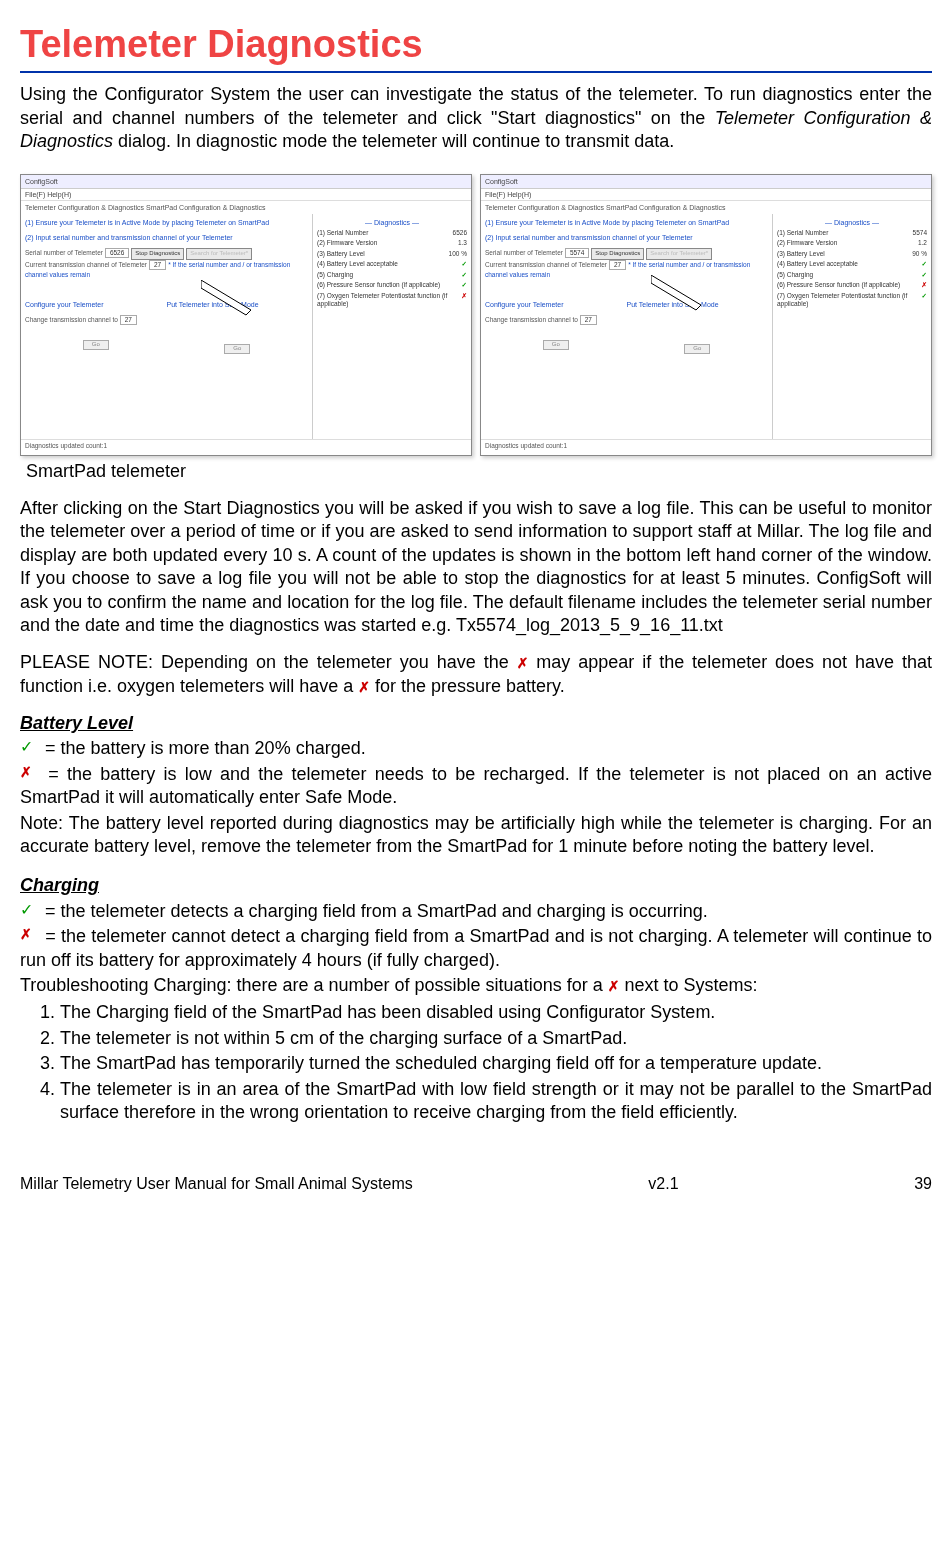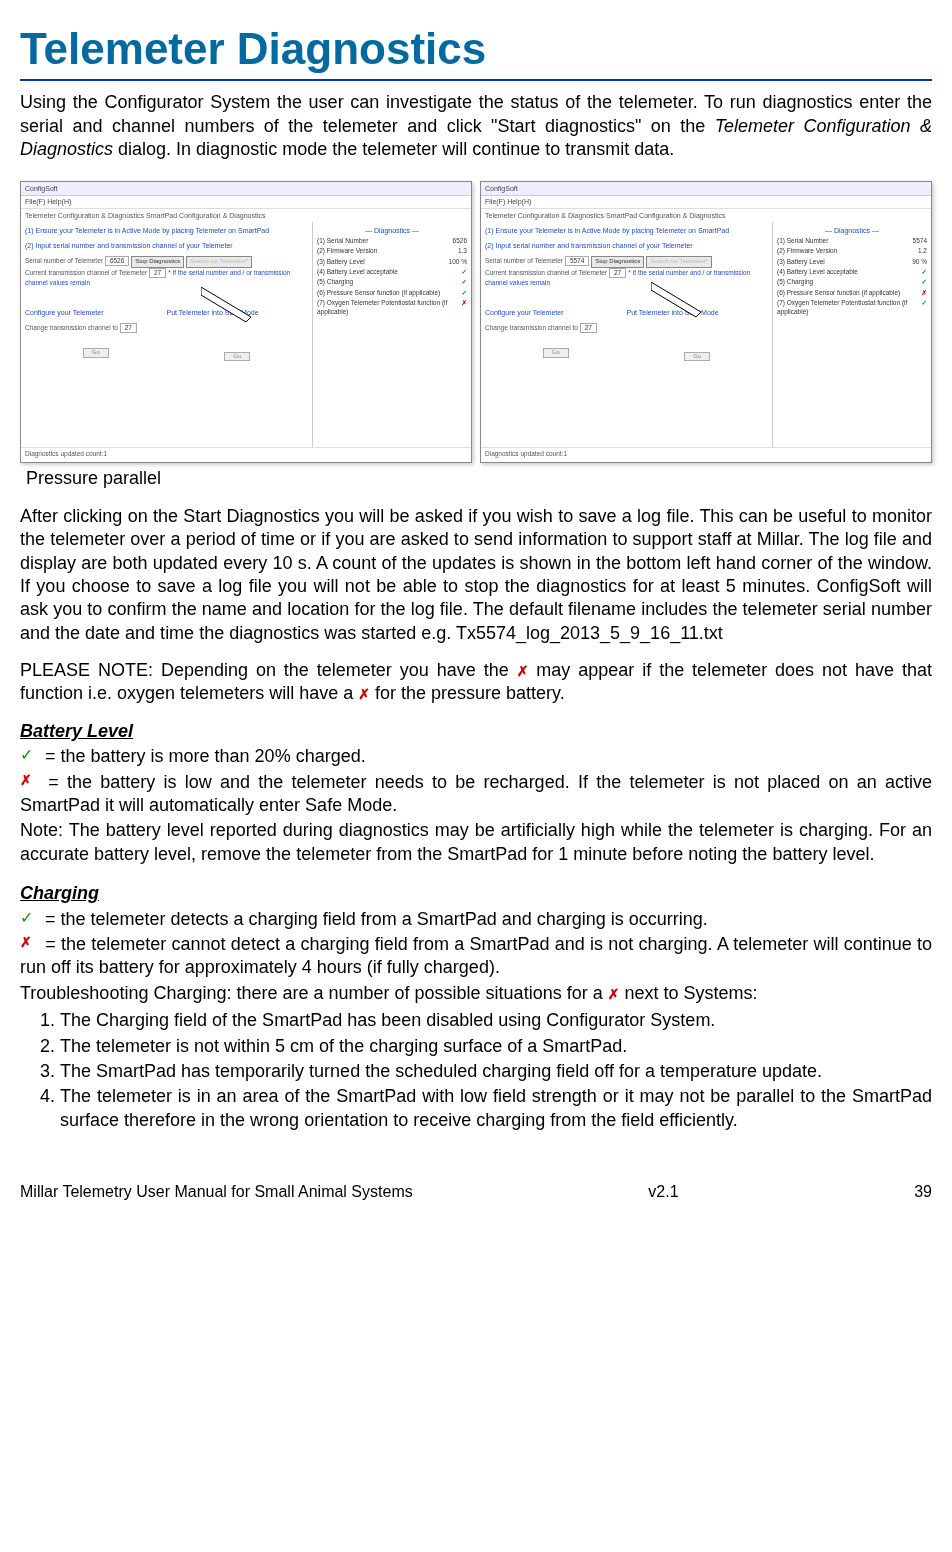--- a/index.html
+++ b/index.html
@@ -5,22 +5,22 @@
   body {
     font-family: Arial, Helvetica, sans-serif;
     font-size: 18px;
     color: #000;
     margin: 0;
     padding: 20px 20px 20px 20px;
     width: 912px;
     line-height: 1.3;
   }
   .title {
-    color: #0369a1;
-    font-size: 44px;
+    color: #ef4444;
+    font-size: 38px;
     font-weight: bold;
     margin-bottom: 2px;
   }
   .title-rule {
     border: 0;
     border-top: 2px solid #0033aa;
     margin: 0 0 10px 0;
   }
   .intro { text-align: justify; margin-bottom:20px; }
   .ital { font-style: italic; }
@@ -230,21 +230,21 @@
       </div>
     </div>
     <div class="shot-footer">Diagnostics updated count:1</div>
     <svg style="position:absolute; left:170px; top:100px;" width="60" height="40">
       <polygon points="0,0 50,30 45,35 0,8" fill="#fff" stroke="#000" stroke-width="1"></polygon>
     </svg>
   </div>
 </div>
 
 <div class="captions">
-  <div>Pressure parallel</div>
+  <div>SmartPad telemeter</div>
 </div>
 
 <p class="body">After clicking on the Start Diagnostics you will be asked if you wish to save a log file.  This can be useful to monitor the telemeter over a period of time or if you are asked to send information to support staff at Millar. The log file and display are both updated every 10 s. A count of the updates is shown in the bottom left hand corner of the window. If you choose to save a log file you will not be able to stop the diagnostics for at least 5 minutes. ConfigSoft will ask you to confirm the name and location for the log file. The default filename includes the telemeter serial number and the date and time the diagnostics was started e.g. Tx5574_log_2013_5_9_16_11.txt</p>
 
 <p class="body">
   <span>PLEASE NOTE: Depending on the telemeter you have the </span><span class="sym-cross">✗</span><span> may appear if the telemeter does not have that function i.e. oxygen telemeters will have a </span><span class="sym-cross">✗</span><span> for the pressure battery.</span>
 </p>
 
 <div class="section-head">Battery Level</div>
 <div class="check-line">

